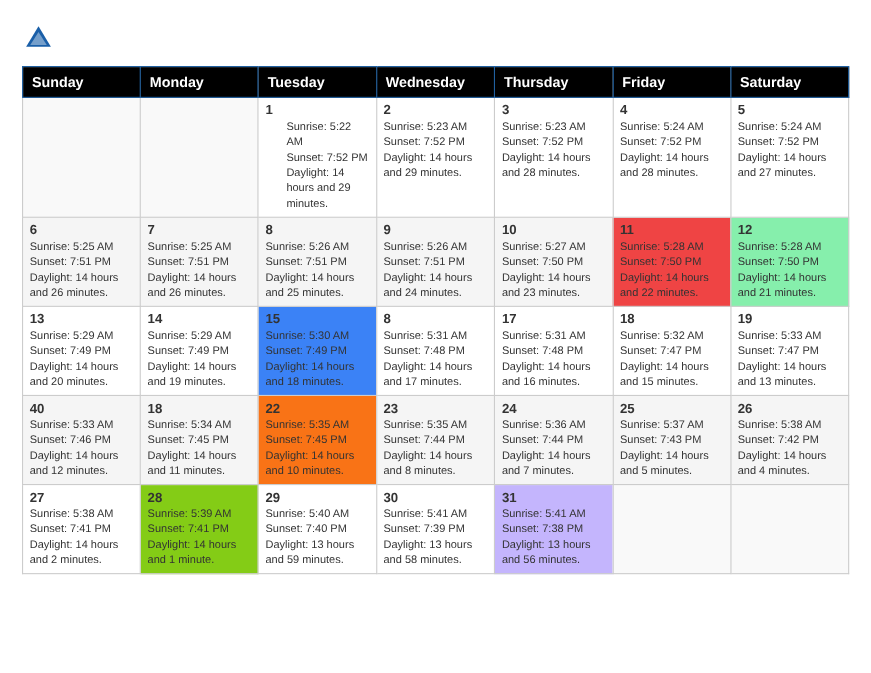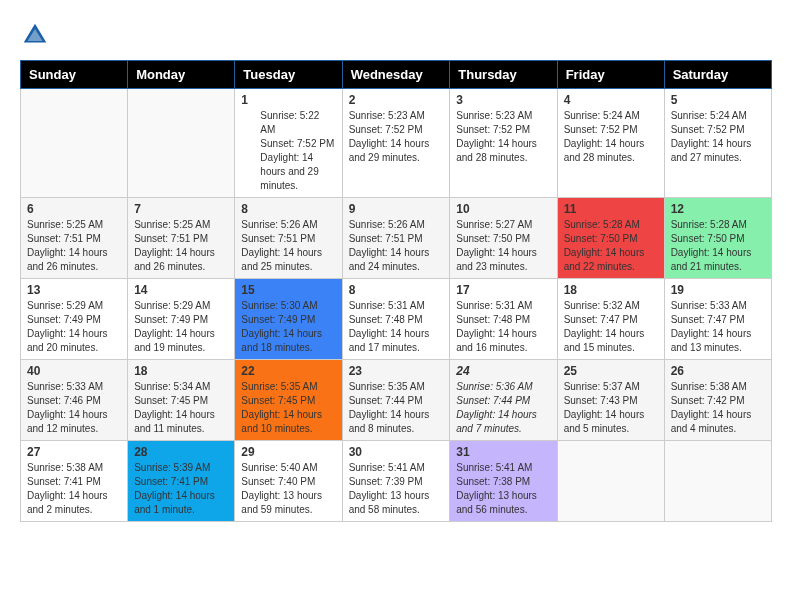--- a/index.html
+++ b/index.html
@@ -261,21 +261,21 @@
           <div class="day-info" style="white-space: pre-line;">Sunrise: 5:35 AM
 Sunset: 7:45 PM
 Daylight: 14 hours and 10 minutes.</div>
         </td>
         <td style="background: rgb(245, 245, 245);">
           <span class="day-num">23</span>
           <div class="day-info" style="white-space: pre-line;">Sunrise: 5:35 AM
 Sunset: 7:44 PM
 Daylight: 14 hours and 8 minutes.</div>
         </td>
-        <td style="background: rgb(245, 245, 245); font-style: italic;">
+        <td style="background: rgb(245, 245, 245);">
           <span class="day-num">24</span>
           <div class="day-info" style="white-space: pre-line;">Sunrise: 5:36 AM
 Sunset: 7:44 PM
 Daylight: 14 hours and 7 minutes.</div>
         </td>
         <td style="background: rgb(245, 245, 245);">
           <span class="day-num">25</span>
           <div class="day-info" style="white-space: pre-line;">Sunrise: 5:37 AM
 Sunset: 7:43 PM
 Daylight: 14 hours and 5 minutes.</div>
@@ -287,21 +287,21 @@
 Daylight: 14 hours and 4 minutes.</div>
         </td>
       </tr>
       <tr>
         <td style="background: rgb(255, 255, 255);">
           <span class="day-num">27</span>
           <div class="day-info" style="white-space: pre-line;">Sunrise: 5:38 AM
 Sunset: 7:41 PM
 Daylight: 14 hours and 2 minutes.</div>
         </td>
-        <td style="background: #0ea5e9;">
+        <td style="background: #84cc16;">
           <span class="day-num">28</span>
           <div class="day-info" style="white-space: pre-line;">Sunrise: 5:39 AM
 Sunset: 7:41 PM
 Daylight: 14 hours and 1 minute.</div>
         </td>
         <td style="background: rgb(255, 255, 255);">
           <span class="day-num">29</span>
           <div class="day-info" style="white-space: pre-line;">Sunrise: 5:40 AM
 Sunset: 7:40 PM
 Daylight: 13 hours and 59 minutes.</div>

